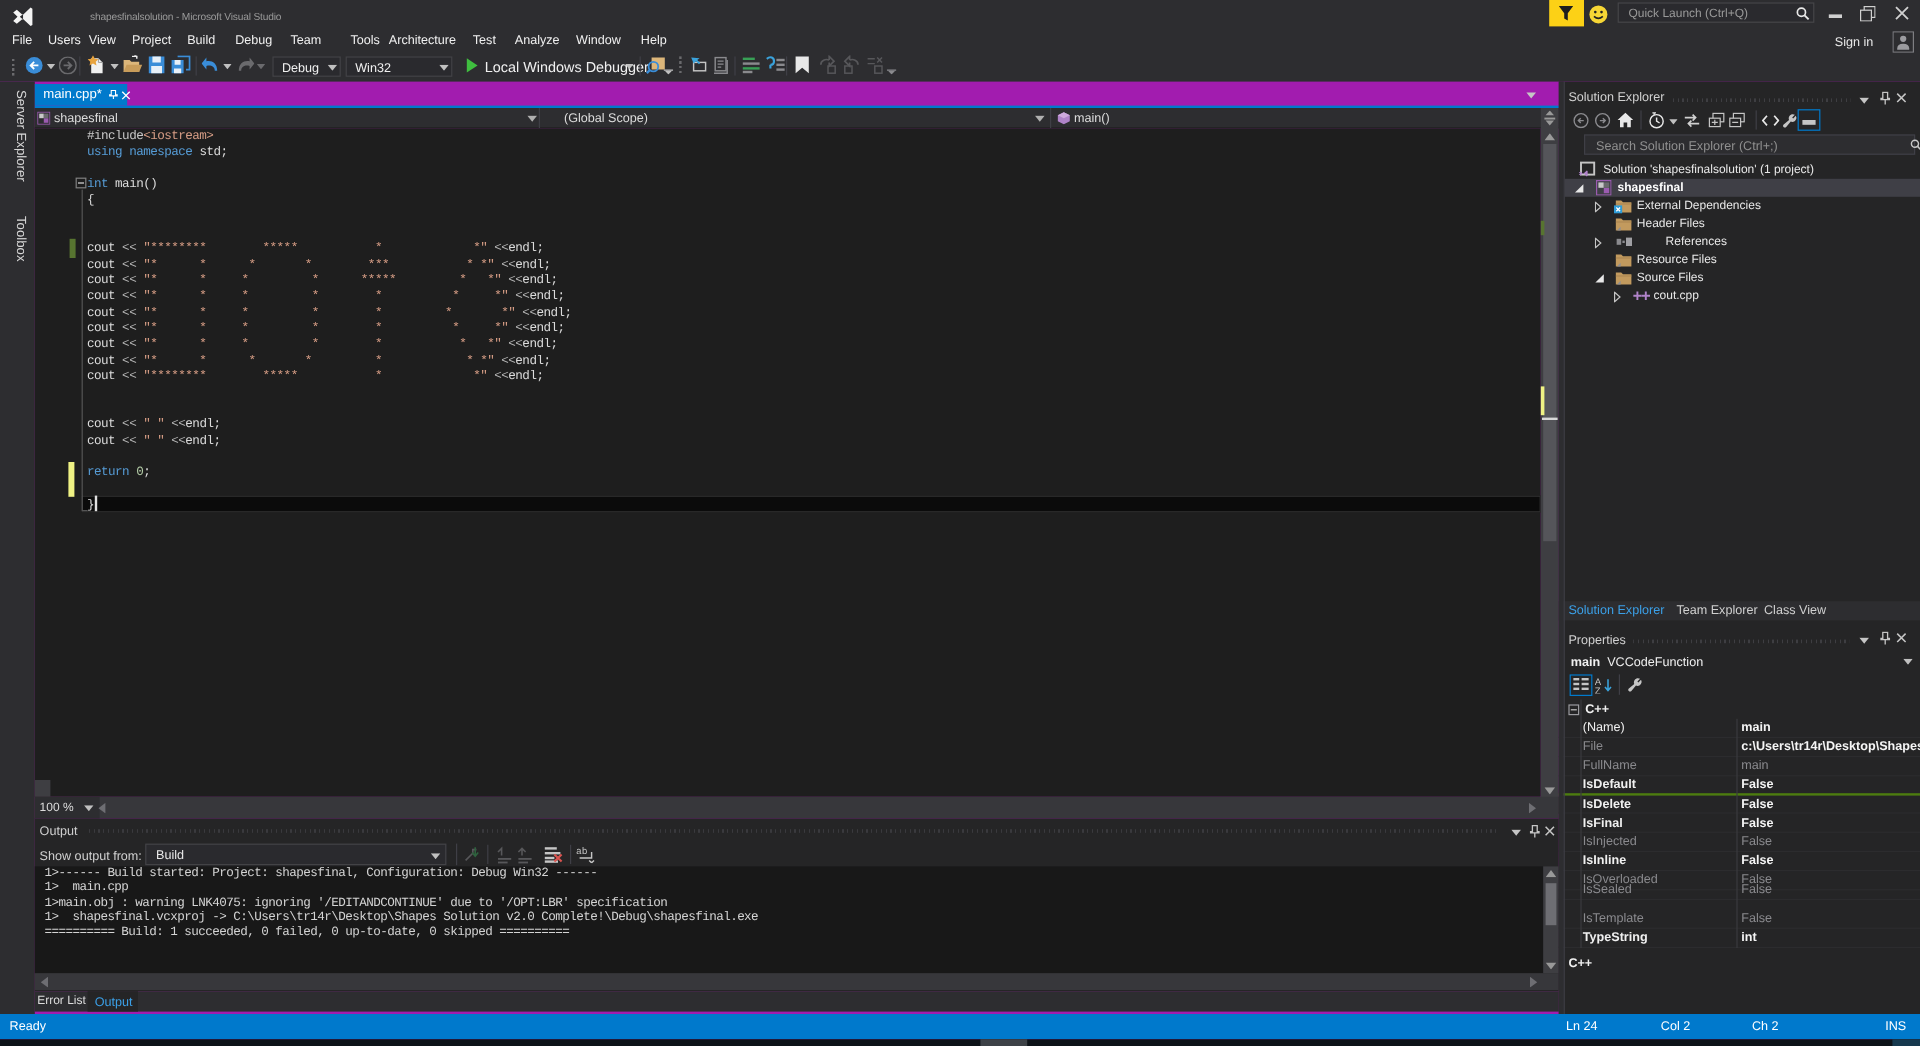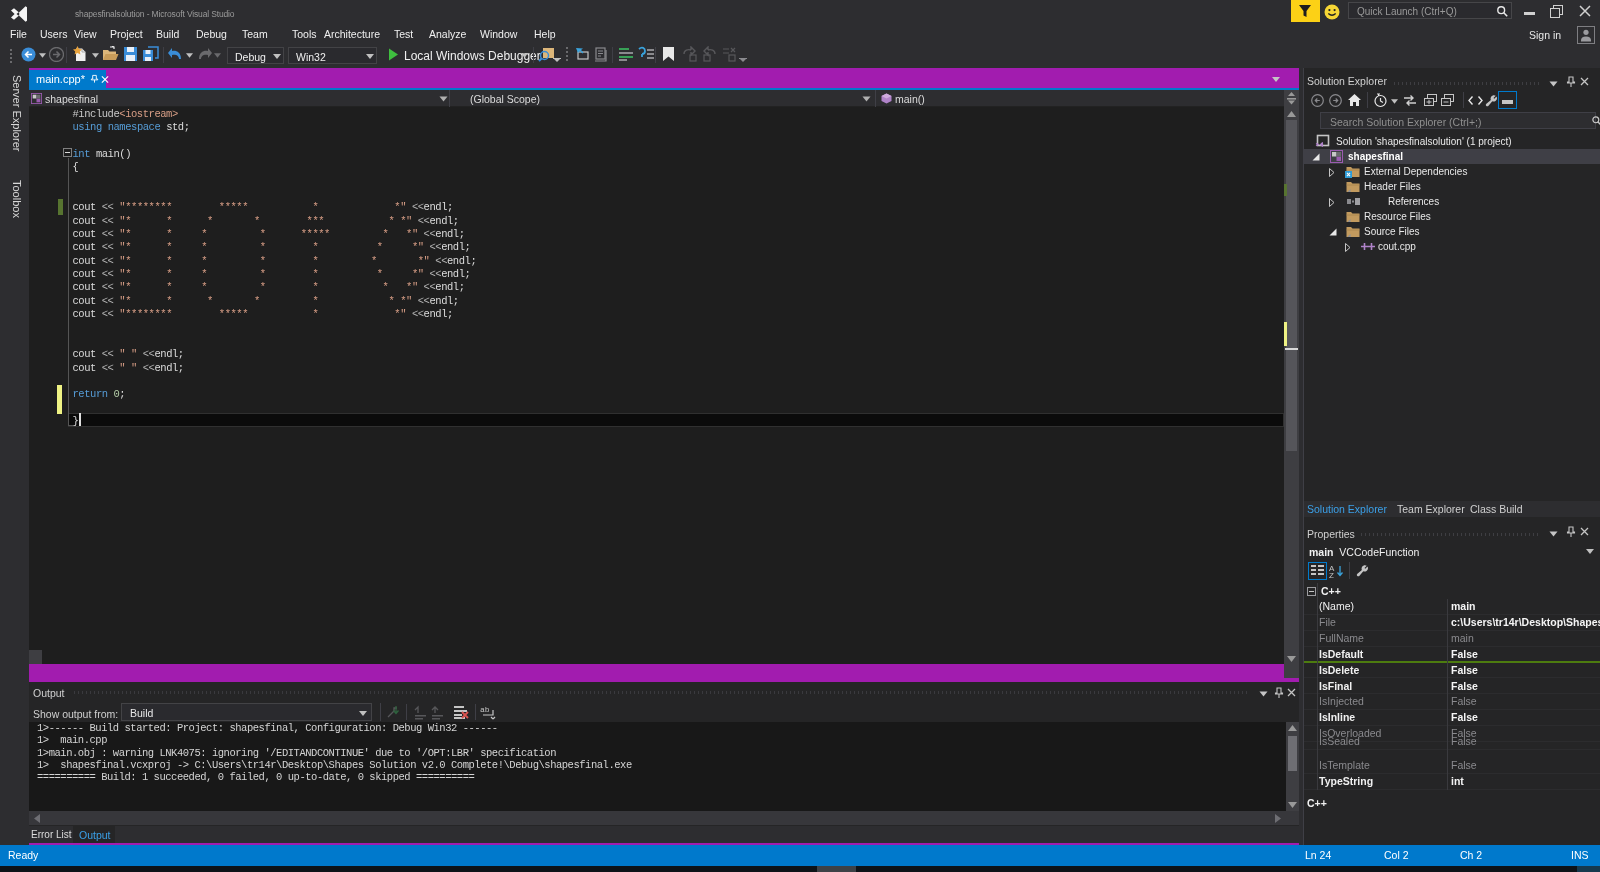--- a/index.html
+++ b/index.html
@@ -304,20 +304,34 @@
     <div class="abs" style="left:0;top:94px;width:3px;height:12px;background:#577430;"></div>
     <div class="abs" style="left:0;top:232px;width:3px;height:24px;background:#eff284;"></div>
     <div class="abs" style="left:1px;top:258px;width:13px;height:2px;background:#d8d8d8;"></div>
     <svg class="abs" style="left:3px;top:566px;" width="9" height="6" viewBox="0 0 9 6">
         <path d="M4.5 6 L9 0 L0 0 Z" fill="#999"></path>
       </svg>
   </div>
 
   <div class="abs" style="left:29px;top:650px;width:13px;height:14px;background:#3e3e42;"></div>
 
+  <div class="abs" style="left:29px;top:664px;width:1270px;height:18px;background:#37373b;">
+    <div class="abs" style="left:0;top:0;width:54px;height:18px;background:#2d2d30;">
+      <div class="abs" style="left:4px;top:4px;font-size:10px;color:#dcdcdc;">100 %</div>
+      <svg class="abs" style="left:41px;top:7px;" width="8" height="5" viewBox="0 0 8 5">
+          <path d="M0 0 L8 0 L4 5 Z" fill="#c0c0c0"></path>
+        </svg>
+    </div>
+    <svg class="abs" style="left:53px;top:5px;" width="6" height="9" viewBox="0 0 6 9">
+        <path d="M6 0 L6 9 L0 4.5 Z" fill="#6e6e73"></path>
+      </svg>
+    <svg class="abs" style="left:1245px;top:5px;" width="6" height="9" viewBox="0 0 6 9">
+        <path d="M0 0 L0 9 L6 4.5 Z" fill="#6e6e73"></path>
+      </svg>
+  </div>
 
   <div class="abs" id="output" style="left:29px;top:682px;width:1270px;height:144px;background:#252526;">
     <div class="abs" style="left:4px;top:5px;font-size:10.5px;color:#d0d0d0;">Output</div>
     <div class="abs" style="left:45px;top:9px;width:1175px;height:3px;background:repeating-linear-gradient(90deg,#3a3a3e 0 1px, transparent 1px 4px);"></div>
 
     <svg class="abs" style="left:1230px;top:9px;" width="9" height="6" viewBox="0 0 9 6">
         <path d="M0.5 0.5 L8.5 0.5 L4.5 5.5 Z" fill="#c5c5c5"></path>
       </svg>
     <svg class="abs" style="left:1244px;top:5px;" width="11" height="12" viewBox="0 0 11 12">
       <path d="M4 1 L8 1 L8 6 L9.5 6 L9.5 7 L2.5 7 L2.5 6 L4 6 Z M6 7 L6 11" stroke="#c5c5c5" stroke-width="1.1" fill="none"></path>
@@ -548,21 +562,21 @@
         </svg>
 <svg class="abs" style="left:185px;top:25px;" width="14" height="14" viewBox="0 0 14 14">
           <path d="M12.5 3.5 C13.5 5 13 7 11.5 8 C10.5 8.7 9.3 8.8 8.3 8.3 L4.5 12.8 C3.9 13.5 2.9 13.5 2.3 12.9 C1.7 12.3 1.7 11.3 2.4 10.7 L6.9 6.9 C6.4 5.9 6.5 4.7 7.2 3.7 C8.2 2.2 10.2 1.7 11.7 2.7 L9.5 4.9 L10.3 5.7 Z" fill="#c5c5c5"></path>
         </svg>
 <div class="abs" style="left:199px;top:23px;width:19px;height:18px;border:1px solid #007acc;background:#252526;">
   <div class="abs" style="left:3px;top:8px;width:11px;height:4px;background:#c5c5c5;"></div>
 </div>
 <div class="abs" style="left:0;top:433px;width:301px;height:16px;background:#2d2d30;">
   <div class="abs" style="left:8px;top:2px;font-size:10.5px;color:#3ba0e8;">Solution Explorer</div>
   <div class="abs" style="left:98px;top:2px;font-size:10.5px;color:#d0d0d0;">Team Explorer</div>
-  <div class="abs" style="left:171px;top:2px;font-size:10.5px;color:#d0d0d0;">Class Build</div>
+  <div class="abs" style="left:171px;top:2px;font-size:10.5px;color:#d0d0d0;">Class View</div>
 </div>
 <div class="abs" style="left:8px;top:460px;font-size:10.5px;color:#d0d0d0;">Properties</div>
 <svg class="abs" style="left:250px;top:463px;" width="9" height="6" viewBox="0 0 9 6">
           <path d="M0.5 0.5 L8.5 0.5 L4.5 5.5 Z" fill="#c5c5c5"></path>
         </svg>
 <svg class="abs" style="left:266px;top:458px;" width="11" height="12" viewBox="0 0 11 12">
           <path d="M4 1 L8 1 L8 6 L9.5 6 L9.5 7 L2.5 7 L2.5 6 L4 6 Z M6 7 L6 11" stroke="#c5c5c5" stroke-width="1.1" fill="none"></path>
         </svg>
 <svg class="abs" style="left:281px;top:459px;" width="9" height="9" viewBox="0 0 9 9">
           <path d="M1 1 L8 8 M8 1 L1 8" stroke="#c5c5c5" stroke-width="1.3"></path>

